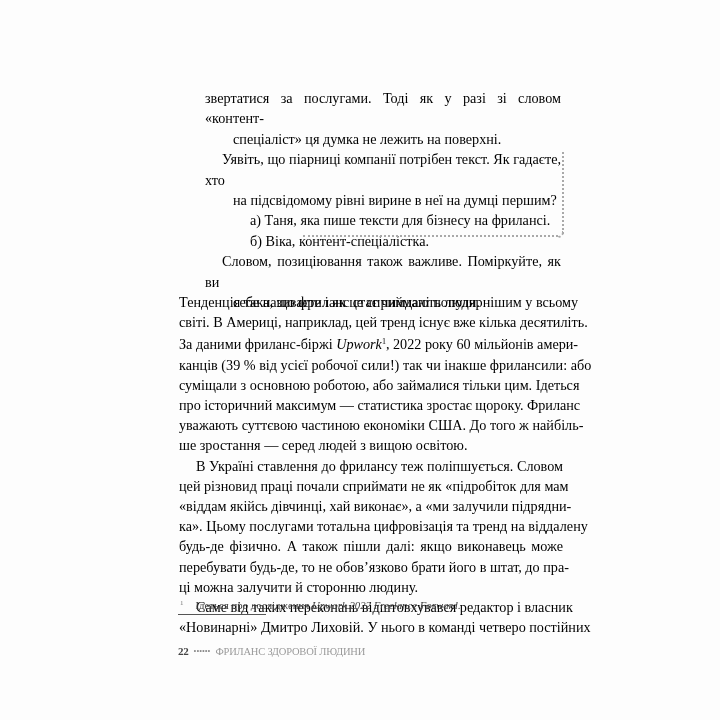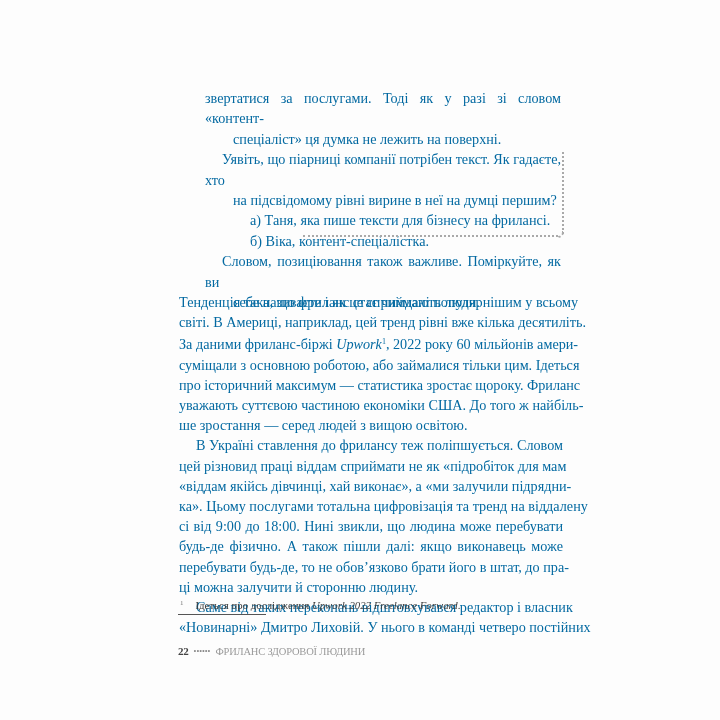--- a/index.html
+++ b/index.html
@@ -1,18 +1,18 @@
 <!DOCTYPE html>
 <html><head>
 <meta charset="utf-8">
 <style>
   html, body { margin: 0; padding: 0; }
   body { width: 720px; height: 720px; background: #ffffff; position: relative; overflow: hidden; }
   .page { position: absolute; left: 0; top: 0; width: 720px; height: 720px; background: #fdfdfd; }
-  .serif { font-family: "Liberation Serif", "DejaVu Serif", serif; color: #0369a1; }
+  .serif { font-family: "Liberation Serif", "DejaVu Serif", serif; color: #000000; }
   .box-text { position: absolute; left: 205px; top: 88px; width: 356px; font-size: 14.2px; line-height: 20.4px; text-align: justify; }
   .box-text p { margin: 0; }
   .box-text p.ind { text-indent: 17px; }
   .box-text p.last { text-align-last: left; margin-left: 28px; }
   .box-text p.j { text-align-last: justify; }
   .dots-v { position: absolute; left: 562px; top: 152px; height: 82px; width: 0; border-left: 2px dotted #a9a9a9; }
   .dots-h { position: absolute; left: 303px; top: 235px; width: 255px; height: 0; border-top: 2px dotted #a9a9a9; }
   .dots-c { position: absolute; left: 557px; top: 231px; width: 5px; height: 5px; border-right: 2px dotted #a9a9a9; border-bottom: 2px dotted #a9a9a9; border-bottom-right-radius: 6px; }
   .main-text { position: absolute; left: 179px; top: 256px; width: 384px; font-size: 14.2px; line-height: 20.2px; margin-top: 36px; }
   .main-text .ln { display: block; text-align: justify; text-align-last: justify; white-space: nowrap; }
@@ -42,33 +42,33 @@
     <p class="ind j">Словом, позиціювання також важливе. Поміркуйте, як ви</p>
     <p class="last">себе називаєте і як це сприймають люди.</p>
   </div>
   <div class="dots-v"></div>
   <div class="dots-c"></div>
   <div class="dots-h"></div>
 
   <div class="main-text serif">
     <div>
       <span class="ln">Тенденція така, що фриланс стає чимдалі популярнішим у всьому</span>
-      <span class="ln">світі. В Америці, наприклад, цей тренд рівні вже кілька десятиліть.</span>
+      <span class="ln">світі. В Америці, наприклад, цей тренд існує вже кілька десятиліть.</span>
       <span class="ln"><span>За даними фриланс-біржі </span><i>Upwork</i><sup class="ref">1</sup><span>, 2022 року 60 мільйонів амери-</span></span>
+      <span class="ln">канців (39 % від усієї робочої сили!) так чи інакше фрилансили: або</span>
       <span class="ln">суміщали з основною роботою, або займалися тільки цим. Ідеться</span>
       <span class="ln">про історичний максимум — статистика зростає щороку. Фриланс</span>
       <span class="ln">уважають суттєвою частиною економіки США. До того ж найбіль-</span>
       <span class="ln end">ше зростання — серед людей з вищою освітою.</span>
     </div>
     <div>
       <span class="ln ind">В Україні ставлення до фрилансу теж поліпшується. Словом</span>
-      <span class="ln">цей різновид праці віддам сприймати не як «підробіток для мам</span>
+      <span class="ln">цей різновид праці почали сприймати не як «підробіток для мам</span>
       <span class="ln">«віддам якійсь дівчинці, хай виконає», а «ми залучили підрядни-</span>
       <span class="ln">ка». Цьому послугами тотальна цифровізація та тренд на віддалену</span>
-      <span class="ln">сі від 9:00 до 18:00. Нині звикли, що людина може перебувати</span>
       <span class="ln">будь-де фізично. А також пішли далі: якщо виконавець може</span>
       <span class="ln">перебувати будь-де, то не обов’язково брати його в штат, до пра-</span>
       <span class="ln end">ці можна залучити й сторонню людину.</span>
     </div>
     <div>
       <span class="ln ind">Саме від таких переконань відштовхувався редактор і власник</span>
       <span class="ln">«Новинарні» Дмитро Лиховій. У нього в команді четверо постійних</span>
     </div>
   </div>
 

